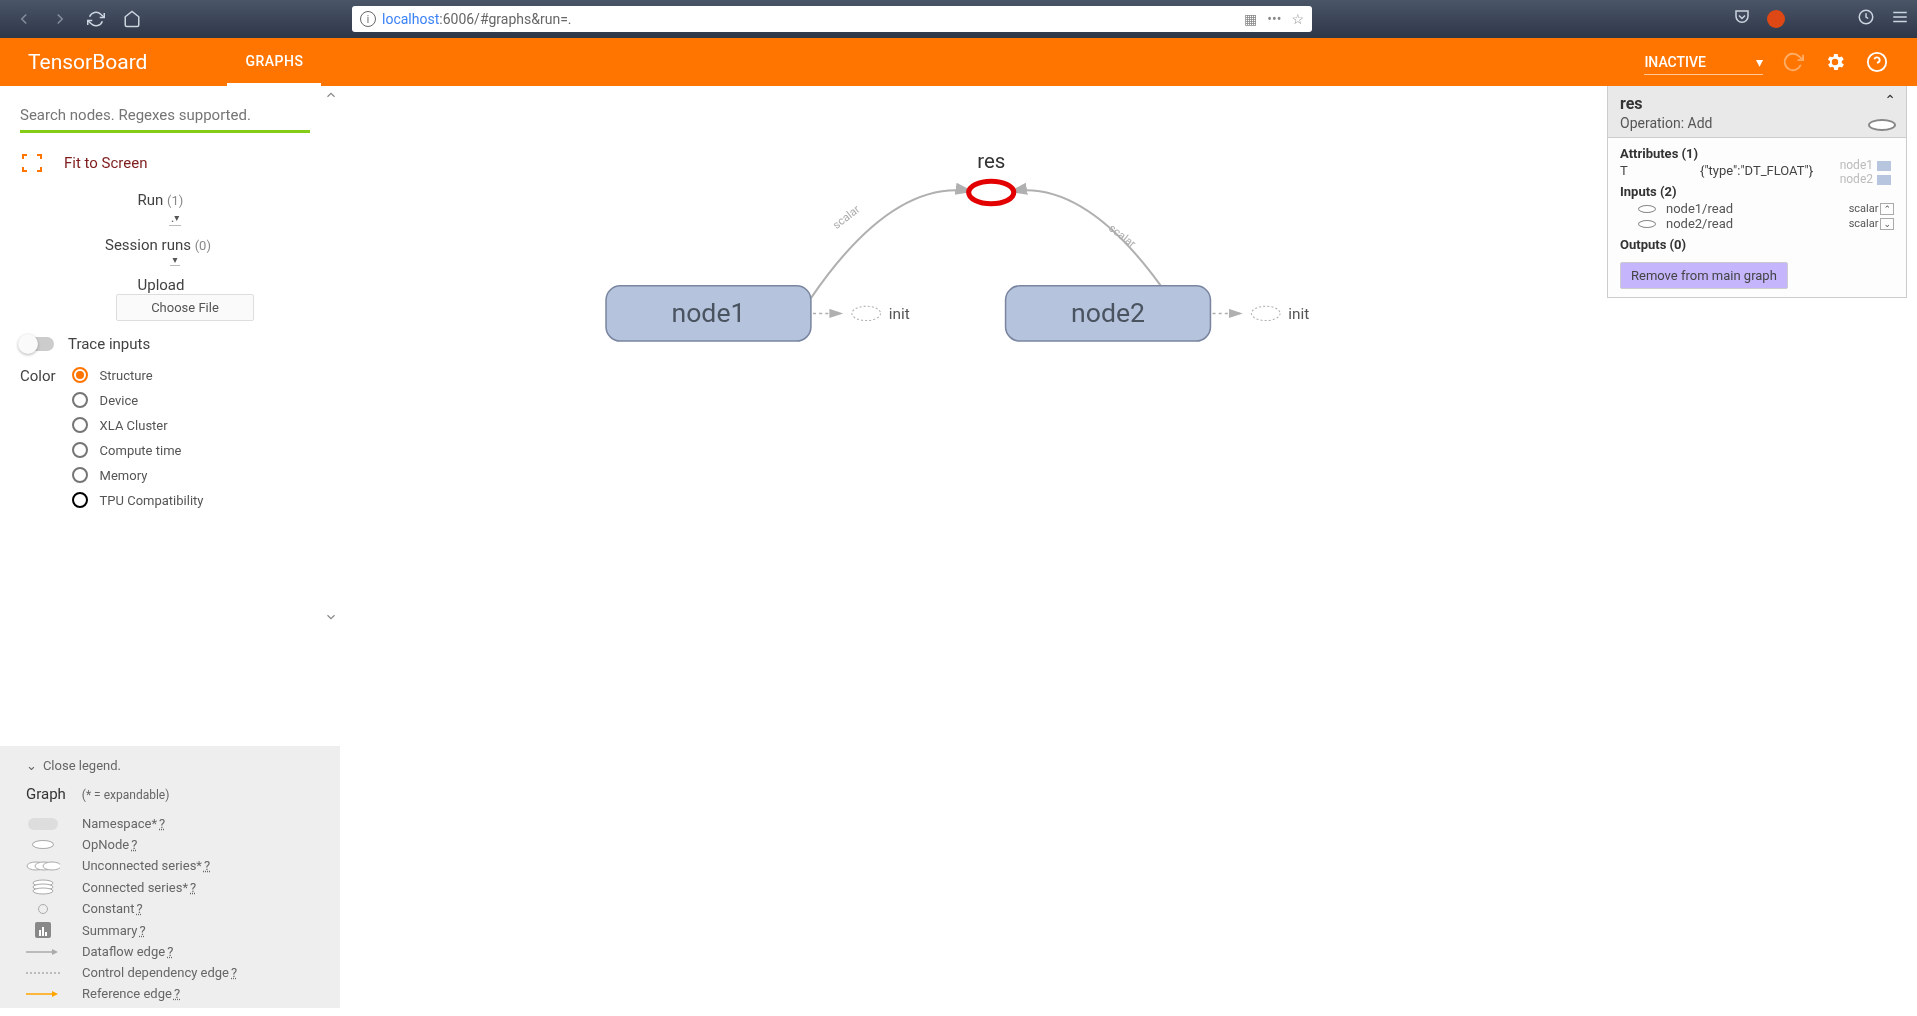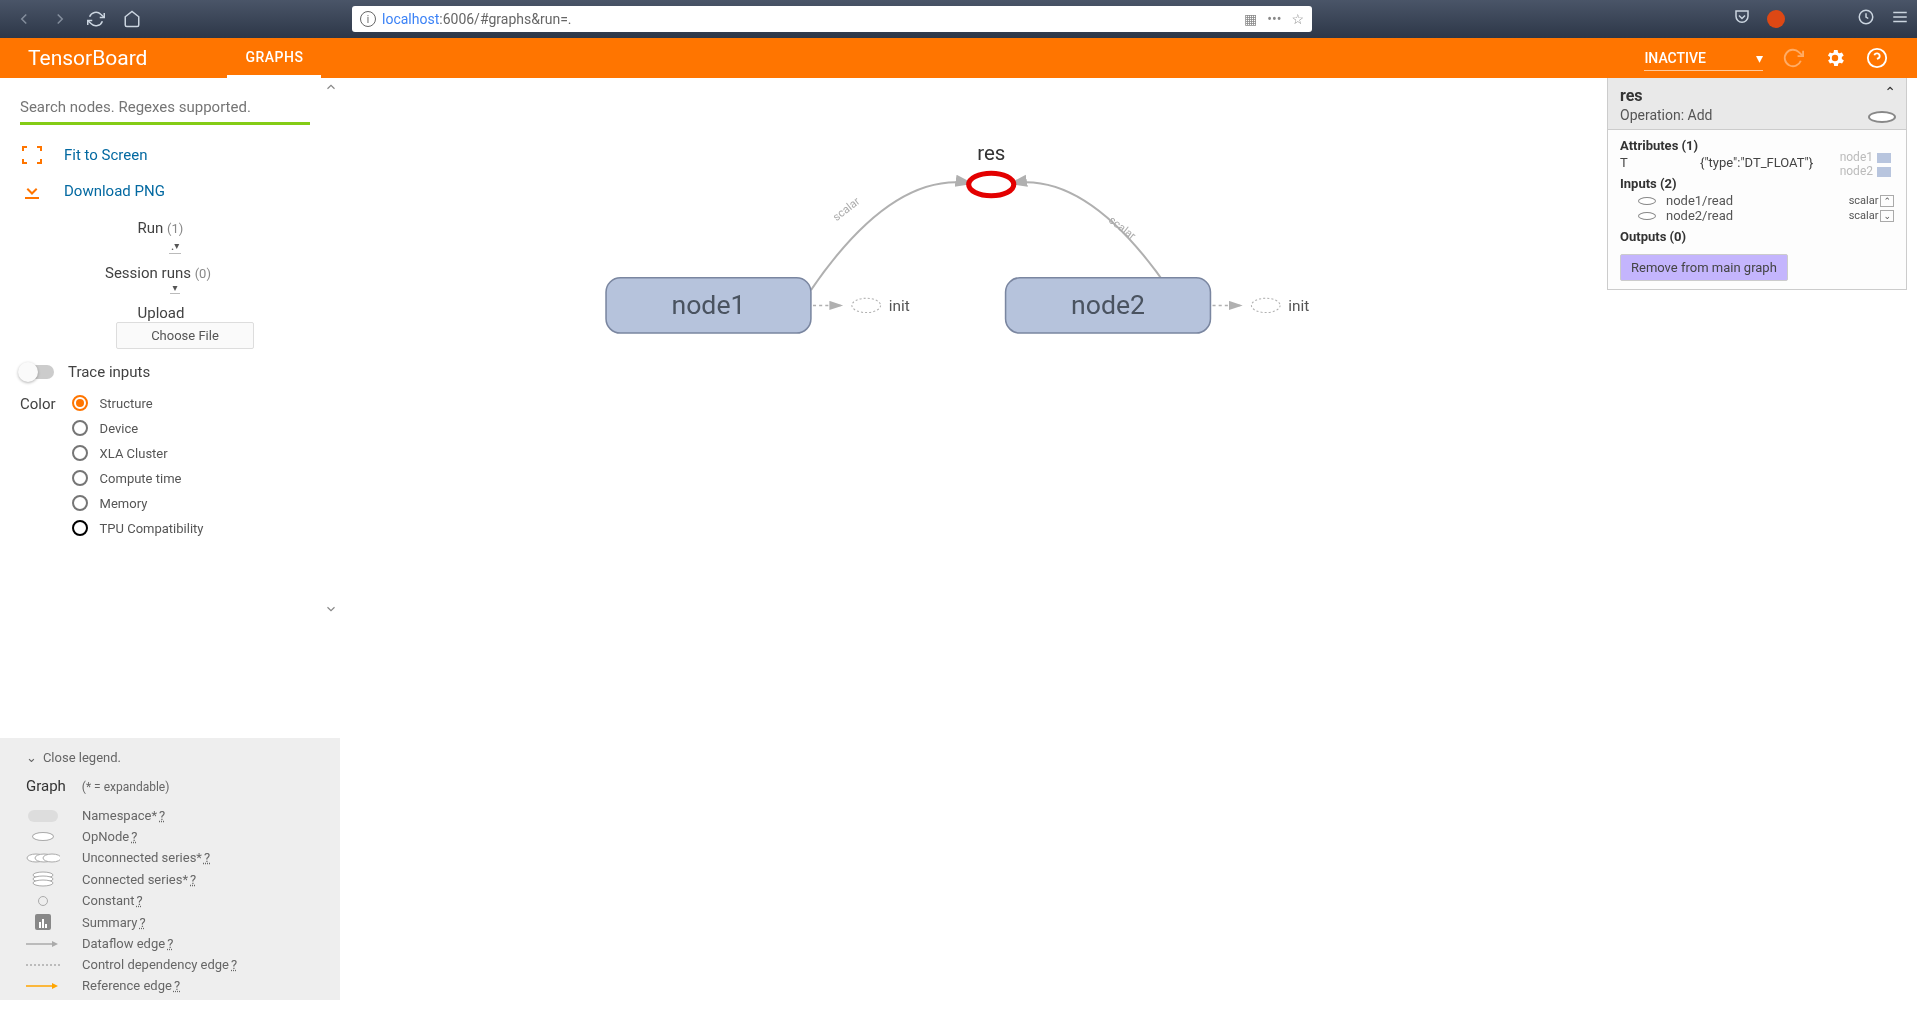--- a/index.html
+++ b/index.html
@@ -9,40 +9,40 @@
 .browser-chrome { height: 38px; background: linear-gradient(180deg, #4a5568 0%, #2d3748 100%); display: flex; align-items: center; padding: 0 8px; gap: 4px; }
 .nav-btn { width: 32px; height: 32px; display: flex; align-items: center; justify-content: center; cursor: pointer; color: #cbd5e0; }
 .nav-btn.disabled { opacity: 0.5; }
 .url-bar { flex: 0 0 960px; height: 26px; background: #fff; border-radius: 3px; display: flex; align-items: center; padding: 0 8px; margin-left: 200px; gap: 6px; color: #666; font-size: 14px; }
 .url-bar .info-icon { width: 16px; height: 16px; display: flex; align-items: center; justify-content: center; border: 1px solid #666; border-radius: 50%; font-size: 10px; }
 .url-text .host { color: #3b82f6; }
 .url-right { margin-left: auto; display: flex; gap: 10px; align-items: center; color: #888; }
 .browser-right { margin-left: auto; display: flex; gap: 16px; align-items: center; color: #cbd5e0; }
 
 
-.tb-header { height: 40px; background: #ff7500; display: flex; align-items: center; padding: 0 28px; color: #fff; }
+.tb-header { height: 48px; background: #ff7500; display: flex; align-items: center; padding: 0 28px; color: #fff; }
 .tb-logo { font-size: 21px; font-weight: 400; }
 .tb-tabs { margin-left: 80px; display: flex; height: 100%; }
 .tb-tab { display: flex; align-items: center; padding: 0 18px; font-size: 14px; font-weight: 500; letter-spacing: 0.5px; border-bottom: 3px solid #fff; }
 .tb-right { margin-left: auto; display: flex; align-items: center; gap: 18px; }
 .inactive-sel { display: flex; align-items: center; gap: 50px; border-bottom: 1px solid rgba(255,255,255,0.6); padding: 4px 0; font-size: 14px; font-weight: 500; }
 .tb-icon { width: 24px; height: 24px; display: flex; align-items: center; justify-content: center; cursor: pointer; }
 .tb-icon.disabled { opacity: 0.4; }
 
 
 .main { display: flex; height: calc(1016px - 38px - 56px); position: relative; }
 .sidebar { width: 340px; background: #fff; display: flex; flex-direction: column; position: relative; }
 .sidebar-top { padding: 14px 20px; flex: 1; overflow: hidden; }
 .sb-collapse { position: absolute; right: 2px; top: 2px; width: 14px; height: 14px; color: #888; }
 
 .search-input { width: 290px; border: none; border-bottom: 3px solid #84cc16; font-size: 15px; padding: 6px 0; color: #888; outline: none; }
 .sb-actions { margin-top: 12px; }
 .sb-action { display: flex; align-items: center; gap: 20px; padding: 6px 0; cursor: pointer; }
 .sb-action .icon { width: 24px; height: 24px; color: #ff7500; }
-.sb-action span { color: #0369a1; font-size: 15px; }
+.sb-action span { color: #7f1d1d; font-size: 15px; }
 
 .sb-row { display: flex; align-items: center; margin-top: 10px; min-height: 28px; flex-direction: column; }
 .sb-row .label { font-size: 15px; color: #424242; width: 65px; }
 .sb-row .count { color: #888; font-size: 13px; }
 .sb-row .select { flex: 1; border-bottom: 1px solid #bbb; height: 22px; margin-left: 10px; display: flex; align-items: center; justify-content: space-between; color: #555; font-size: 14px; padding: 0 2px; }
 .sb-row .select .dot { color: #666; }
 .choose-btn { border: 1px solid #ddd; background: #fafafa; padding: 5px 34px; font-size: 13px; color: #555; margin-left: 30px; border-radius: 2px; cursor: pointer; }
 
 .toggle-row { display: flex; align-items: center; gap: 14px; margin-top: 14px; }
 .toggle { width: 34px; height: 14px; background: #ccc; border-radius: 7px; position: relative; cursor: pointer; }
@@ -184,26 +184,20 @@
       </svg>
     <div class="sidebar-top">
       <input class="search-input" placeholder="Search nodes. Regexes supported." style="">
       <div class="sb-actions">
         <div class="sb-action">
           <svg class="icon" viewBox="0 0 24 24" fill="none" stroke="currentColor" stroke-width="2">
               <path d="M3 8V4h4M21 8V4h-4M3 16v4h4M21 16v4h-4"></path>
             </svg>
           <span>Fit to Screen</span>
         </div>
-        <div class="sb-action">
-          <svg class="icon" viewBox="0 0 24 24" fill="currentColor">
-              <path d="M12 3v10l-4-4-1.4 1.4L12 16l5.4-5.6L16 9l-4 4V3zM5 18h14v2H5z"></path>
-            </svg>
-          <span>Download PNG</span>
-        </div>
       </div>
       <div class="sb-row">
         <span class="label"><span>Run</span> <span class="count">(1)</span></span>
         <div class="select">
             <span class="dot">.</span>
             <span style="font-size:10px;">▾</span>
           </div>
       </div>
       <div class="sb-row">
         <span class="label" style="width:130px;"><span>Session runs</span> <span class="count">(0)</span></span>

